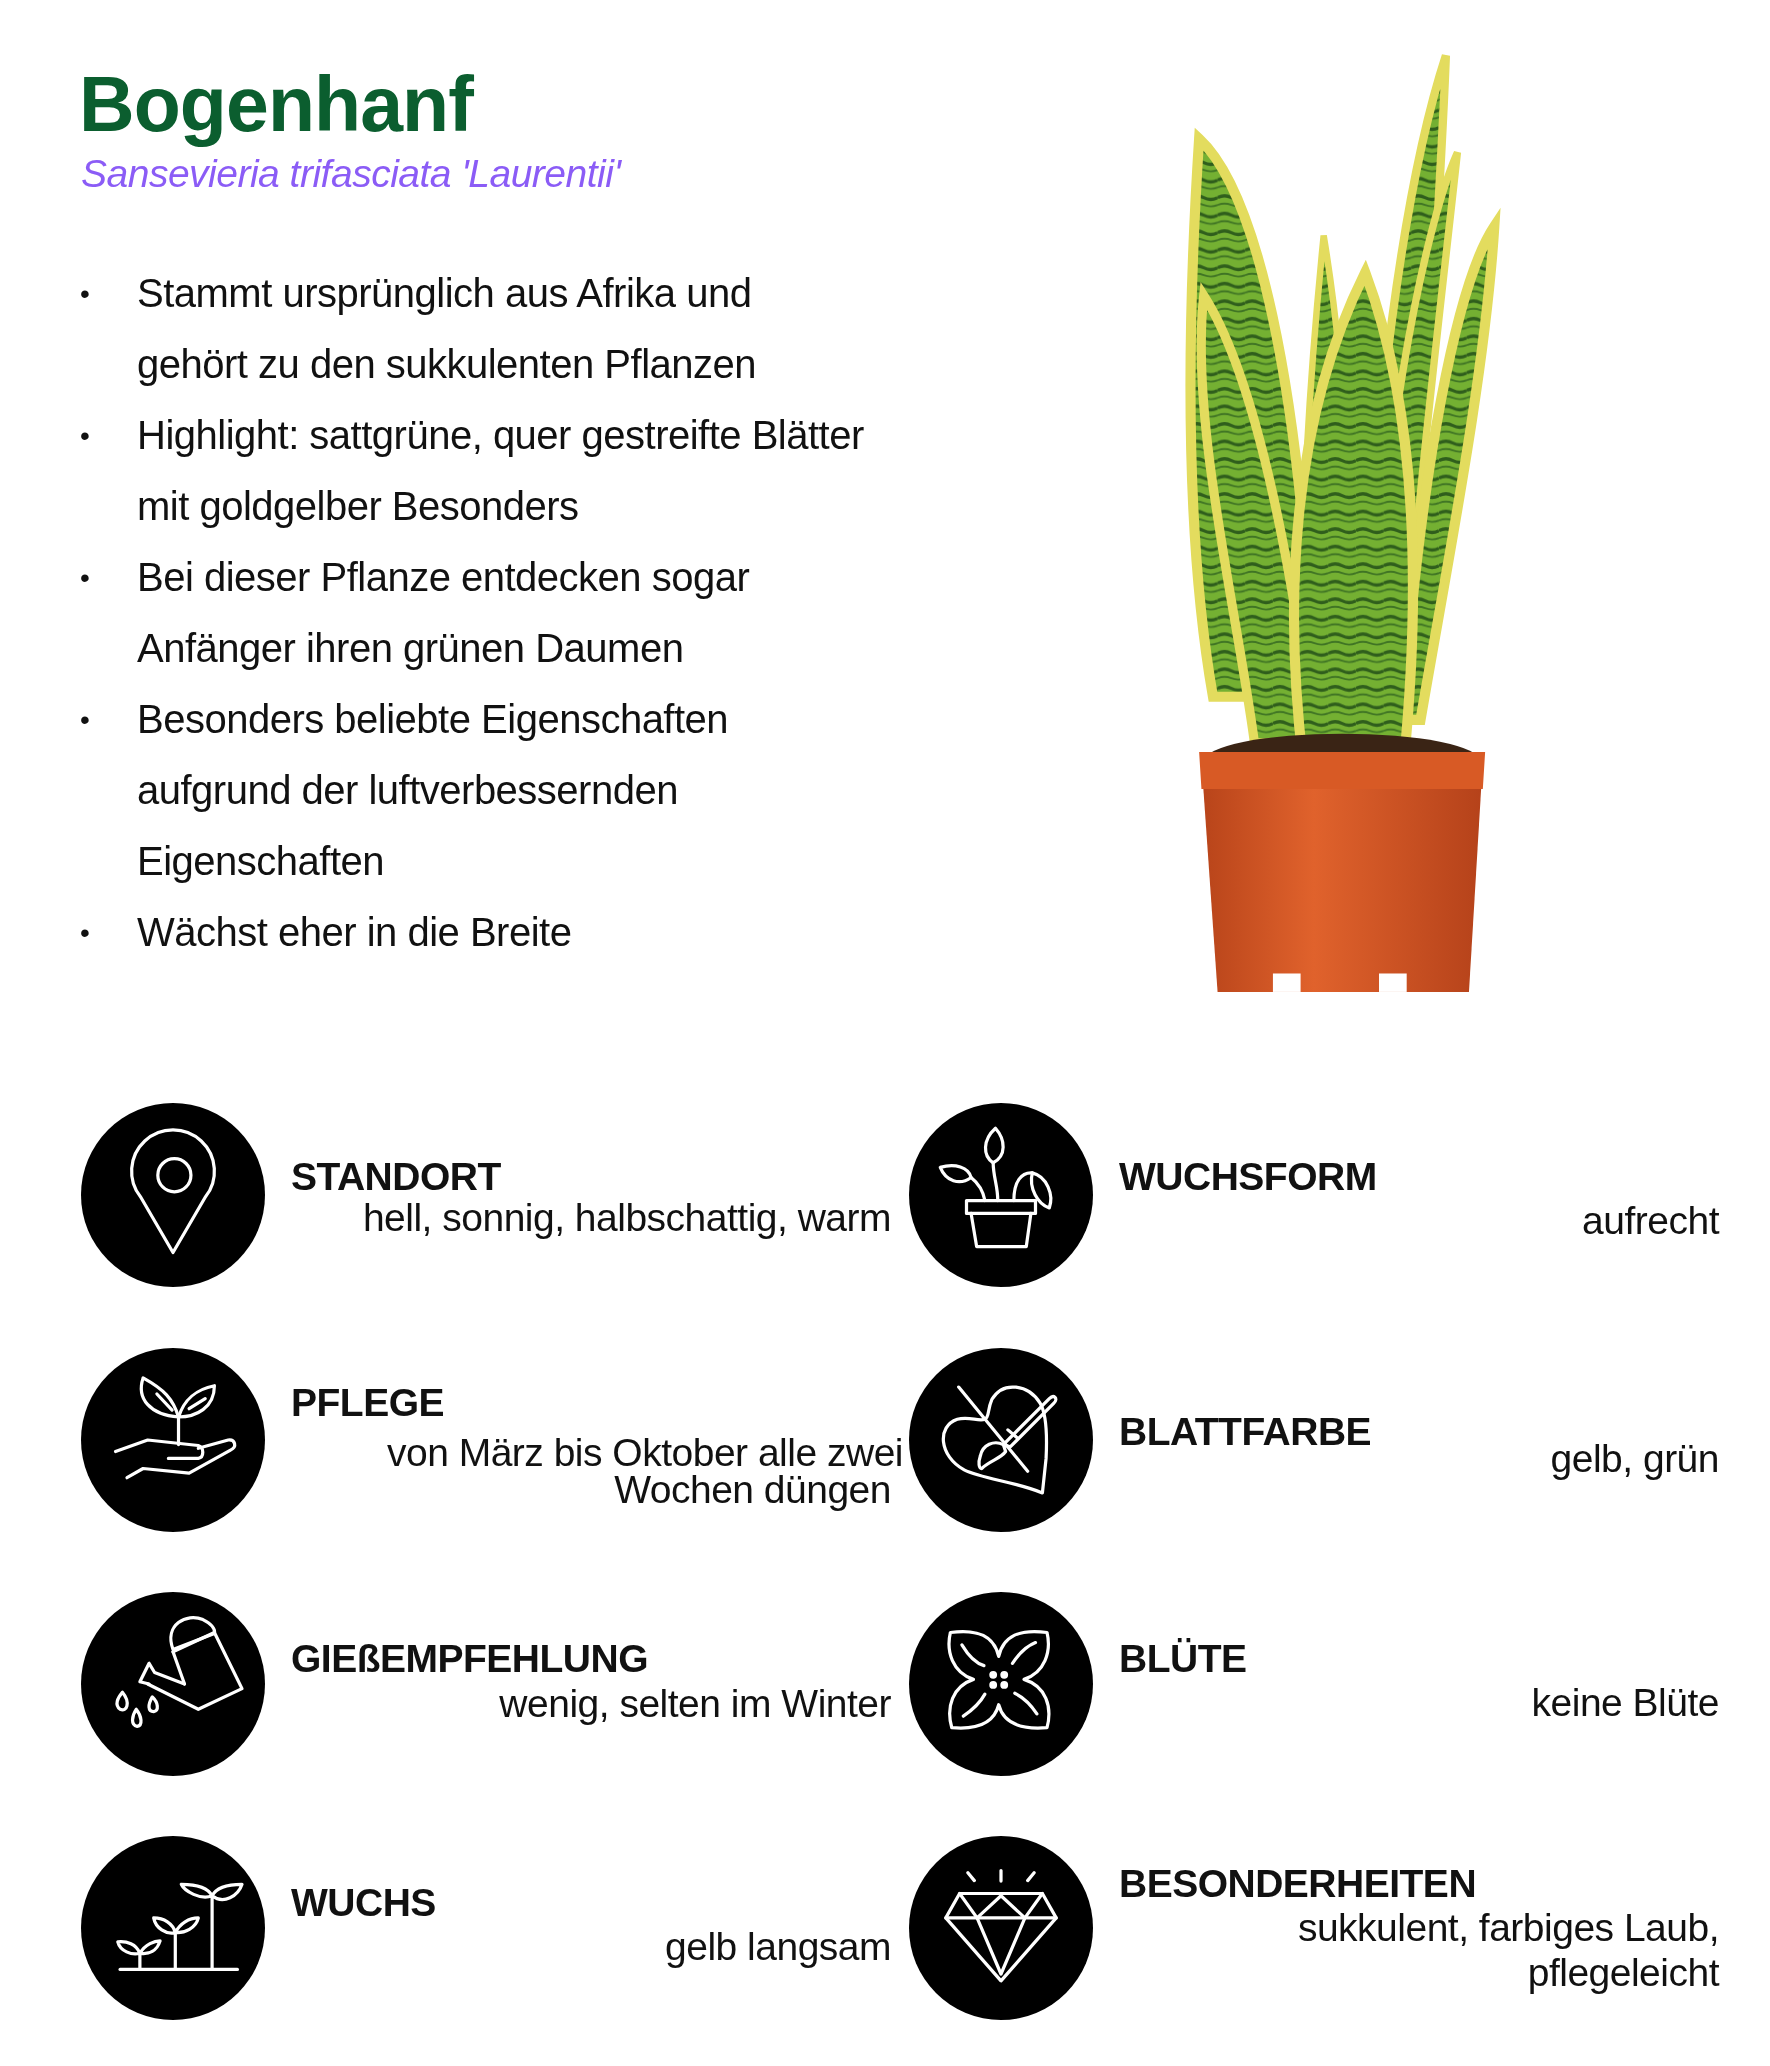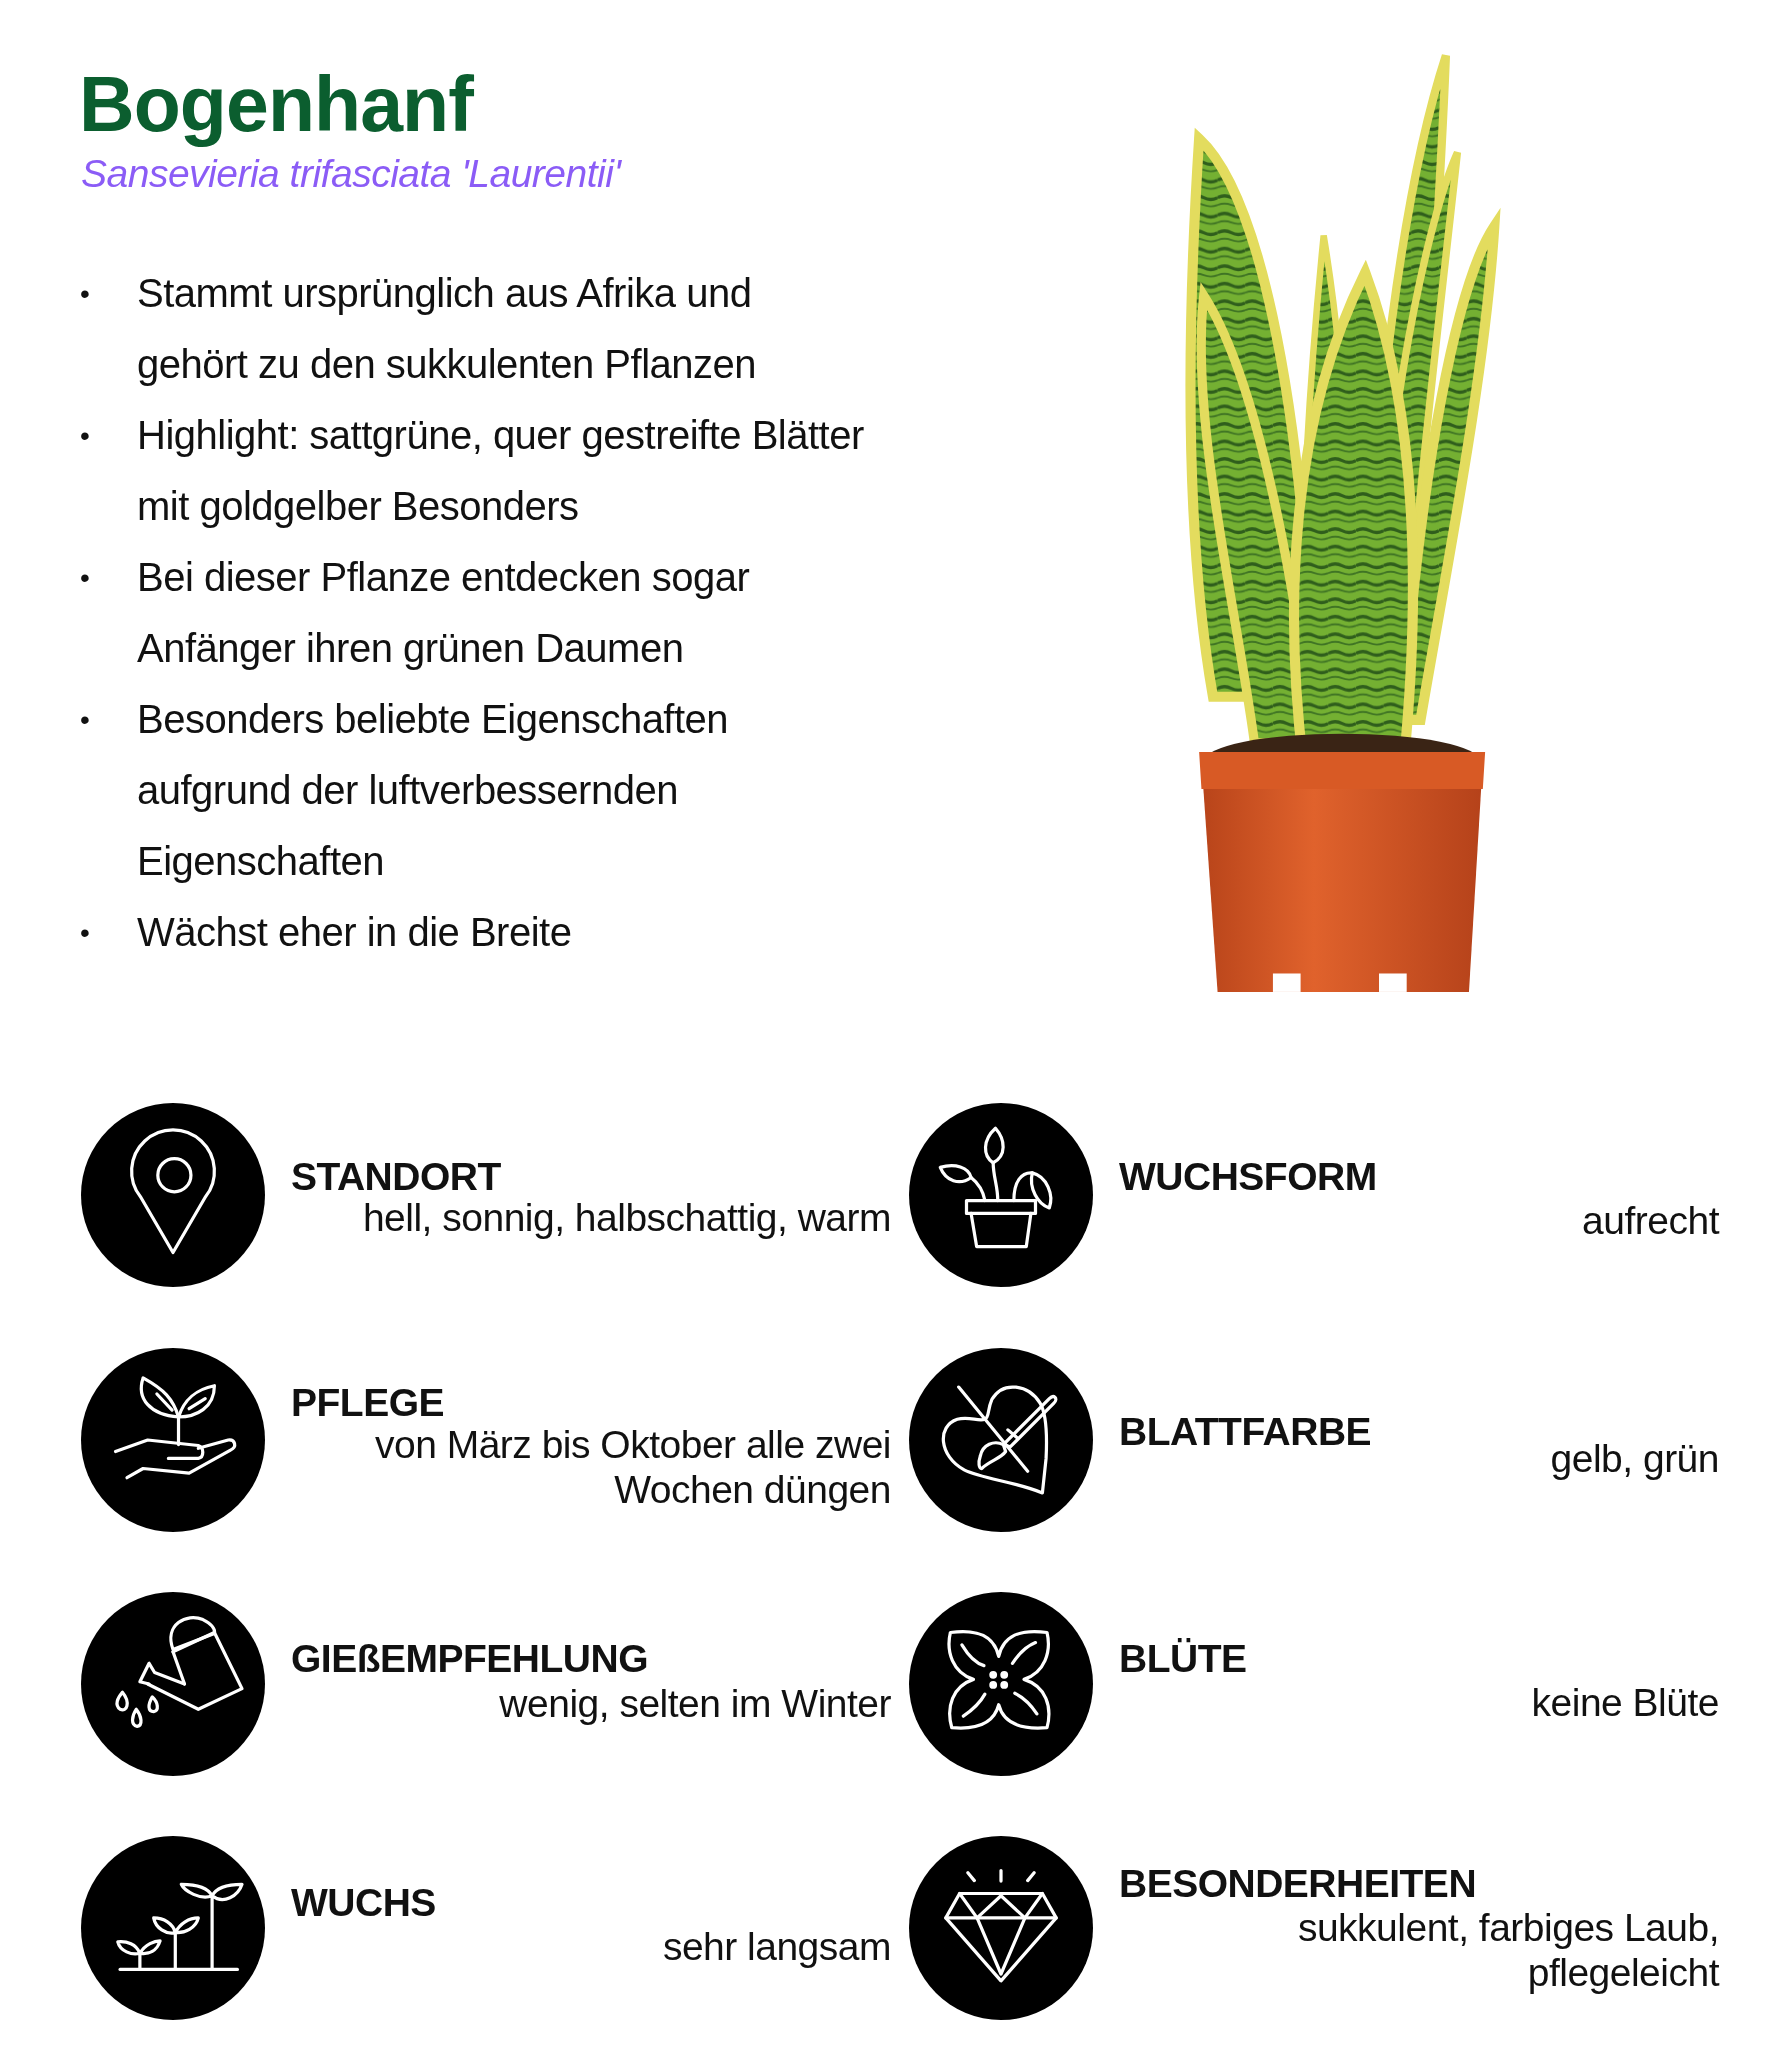--- a/index.html
+++ b/index.html
@@ -120,21 +120,21 @@
     <svg viewBox="0 0 400 400" fill="none" stroke="#fff" stroke-width="7" stroke-linejoin="round" stroke-linecap="round">
       <path d="M75 225 L145 200 L255 212 C268 216 268 238 255 240 L190 240"></path>
       <path d="M255 218 L320 200 C335 198 340 215 325 222 L235 272 L135 262 L100 282"></path>
       <path d="M212 210 L212 150"></path>
       <path d="M212 150 C200 110 180 90 135 65 C120 110 150 145 212 150"></path>
       <path d="M212 150 C225 110 250 90 290 82 C290 130 250 150 212 150"></path>
       <path d="M165 100 L198 135 M270 110 L235 132"></path>
     </svg>
   </div>
   <div class="label" style="top:32px;">PFLEGE</div>
-  <div class="value" style="top:74px;">von März bis Oktober alle zwei</div>
+  <div class="value" style="top:82px;margin-left:12px;">von März bis Oktober alle zwei</div>
   <div class="value" style="top:119px;">Wochen düngen</div>
 </div>
 
 <div class="feature" style="left:909px; top:1348px;">
   <div class="circle">
     <svg viewBox="0 0 400 400" fill="none" stroke="#fff" stroke-width="7" stroke-linejoin="round" stroke-linecap="round">
       <path d="M290 315 C230 290 160 285 120 265 C65 235 60 170 105 155 C130 148 150 160 165 155 C175 150 170 135 180 112 C205 70 260 80 285 120 C300 145 300 200 298 240 Z"></path>
       <path d="M108 85 L258 268"></path>
       <path d="M205 210 L305 110 C315 100 325 110 315 120 L220 215 Z"></path>
       <path d="M205 210 C185 200 160 210 155 235 C150 250 152 262 158 262 C175 245 200 240 210 225 Z"></path>
@@ -182,21 +182,21 @@
 <div class="feature" style="left:81px; top:1836px;">
   <div class="circle">
     <svg viewBox="0 0 400 400" fill="none" stroke="#fff" stroke-width="7" stroke-linejoin="round" stroke-linecap="round">
       <path d="M85 290 L340 290"></path>
       <path d="M128 290 L128 255 M128 255 C110 260 85 250 80 230 C100 228 120 235 128 255 Z M128 255 C140 235 160 228 172 228 C165 250 148 258 128 255 Z"></path>
       <path d="M205 290 L205 210 M205 210 C185 215 162 200 158 178 C180 178 200 190 205 210 Z M205 210 C215 190 235 178 255 178 C250 200 225 212 205 210 Z"></path>
       <path d="M285 290 L285 130 M285 130 C260 140 225 120 218 105 C245 105 275 110 285 130 Z M285 130 C295 110 325 105 350 105 C342 130 310 150 285 130 Z"></path>
     </svg>
   </div>
   <div class="label" style="top:44px;">WUCHS</div>
-  <div class="value" style="top:88px;">sehr langsam</div>
+  <div class="value" style="top:88px;">gelb langsam</div>
 </div>
 
 <div class="feature" style="left:909px; top:1836px;">
   <div class="circle">
     <svg viewBox="0 0 400 400" fill="none" stroke="#fff" stroke-width="7" stroke-linejoin="round" stroke-linecap="round">
       <path d="M110 125 L290 125 L320 178 L200 315 L80 178 Z"></path>
       <path d="M80 178 L320 178"></path>
       <path d="M110 125 L148 178 L200 130 L252 178 L290 125"></path>
       <path d="M148 178 L200 300 L252 178"></path>
       <path d="M128 80 L142 97 M200 75 L200 98 M272 80 L258 97"></path>

